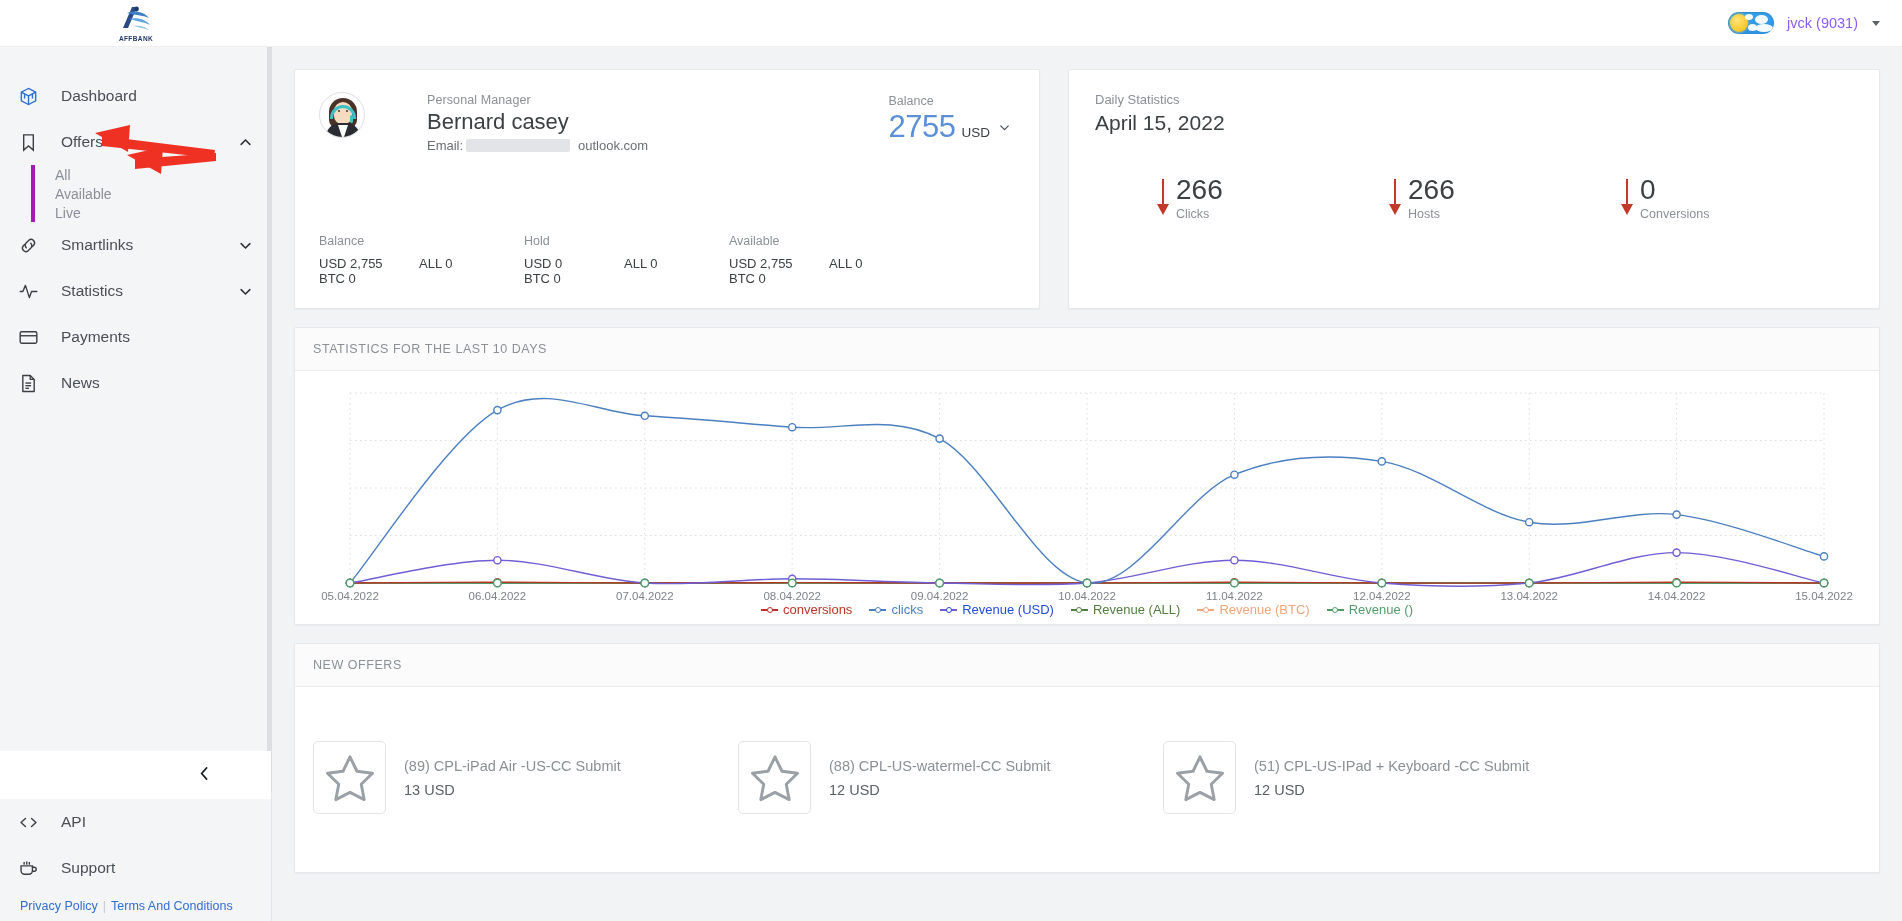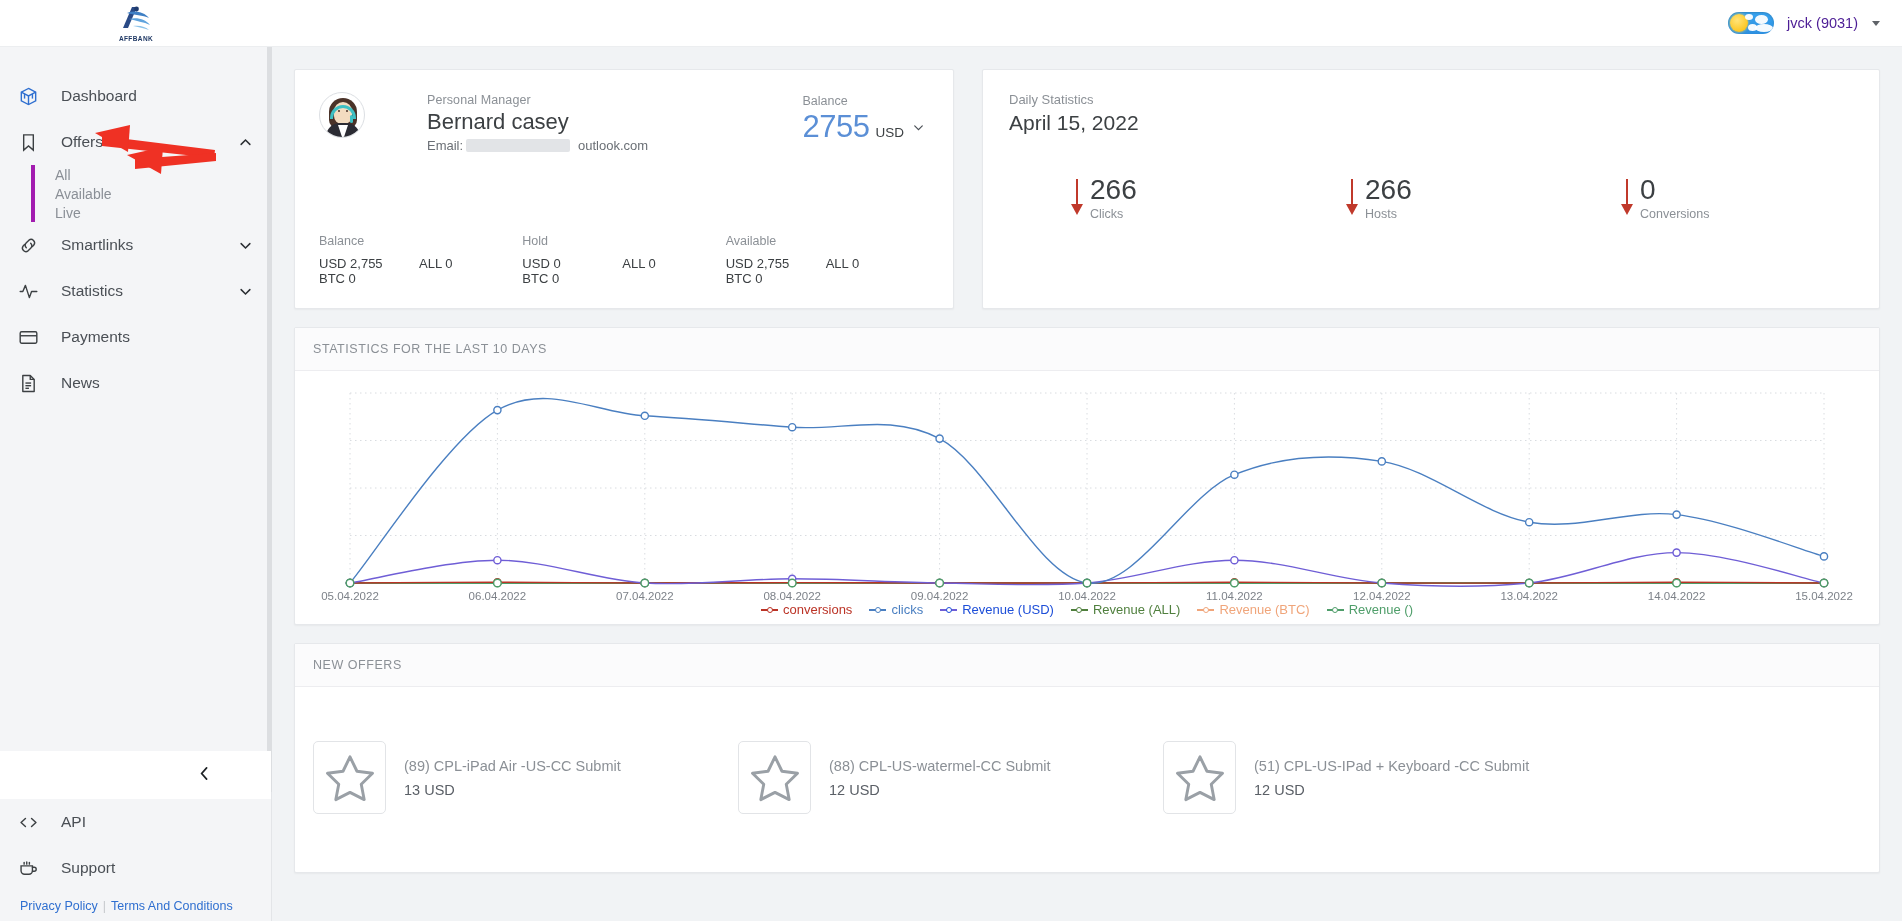--- a/index.html
+++ b/index.html
@@ -38,21 +38,21 @@
     position:absolute; left:2px; top:2px; width:18px; height:18px;
     border-radius:50%;
     background: radial-gradient(circle at 40% 35%, #ffe47a 0%, #fcc92a 65%, #f2b705 100%);
     box-shadow: 0 0 3px rgba(255,220,80,.9);
   }
   .cloud { position:absolute; background:#fff; border-radius:50%; opacity:.95; }
   .c1 { width:13px; height:9px; right:6px; top:3px; }
   .c2 { width:18px; height:8px; right:1px; bottom:2px; }
   .c3 { width:9px; height:7px; right:17px; bottom:3px; }
   .c4 { width:8px; height:6px; left:17px; top:2px; }
-  #user-name { font-size: 14.5px; color: #4c1d95; text-align: right; }
+  #user-name { font-size: 14.5px; color: #8b5cf6; text-align: right; }
   .caret {
     width: 0; height: 0; border-left: 4.5px solid transparent;
     border-right: 4.5px solid transparent; border-top: 5.5px solid #5f6368;
     margin-left: 1px;
   }
 
   
   #sidebar {
     position: absolute; top: 47px; left: 0; width: 272px; height: 874px;
     background: #f4f5f7; border-right: 1px solid #e3e5e8;
@@ -141,21 +141,21 @@
   }
   .bal-col { width: 205px; }
   .bal-col .head { font-size: 12.5px; color: #8b9096; margin-bottom: 8px; }
   .bal-col .vals { display: flex; }
   .bal-col .v1 { width: 100px; font-size: 13px; color: #3c4043; line-height: 15px; }
   .bal-col .v2 { font-size: 13px; color: #3c4043; line-height: 15px; }
 
   #stats-card { flex: 1; height: 240px; padding: 22px 26px 0 26px; position: relative; }
   .ds-label { font-size: 13px; color: #8b9096; }
   .ds-date { font-size: 21px; color: #3c4043; margin-top: 4px; }
-  #ds-metrics { display: flex; margin-top: 40px; padding-left: 62px; gap: 43px; }
+  #ds-metrics { display: flex; margin-top: 40px; padding-left: 62px; }
   .metric { width: 232px; display: flex; align-items: flex-start; }
   .arrow-down { width: 12px; position: relative; height: 38px; margin-top: 4px; }
   .arrow-down .shaft { position:absolute; left:5px; top:0; width:1.6px; height:28px; background:#c0392b; }
   .arrow-down .head {
     position:absolute; left:0px; top:25px; width:0;height:0;
     border-left:6px solid transparent; border-right:6px solid transparent;
     border-top:11px solid #c0392b;
   }
   .metric-txt { margin-left: 7px; }
   .metric-num { font-size: 28px; color: #3c4043; line-height: 30px; font-weight: 400; }

